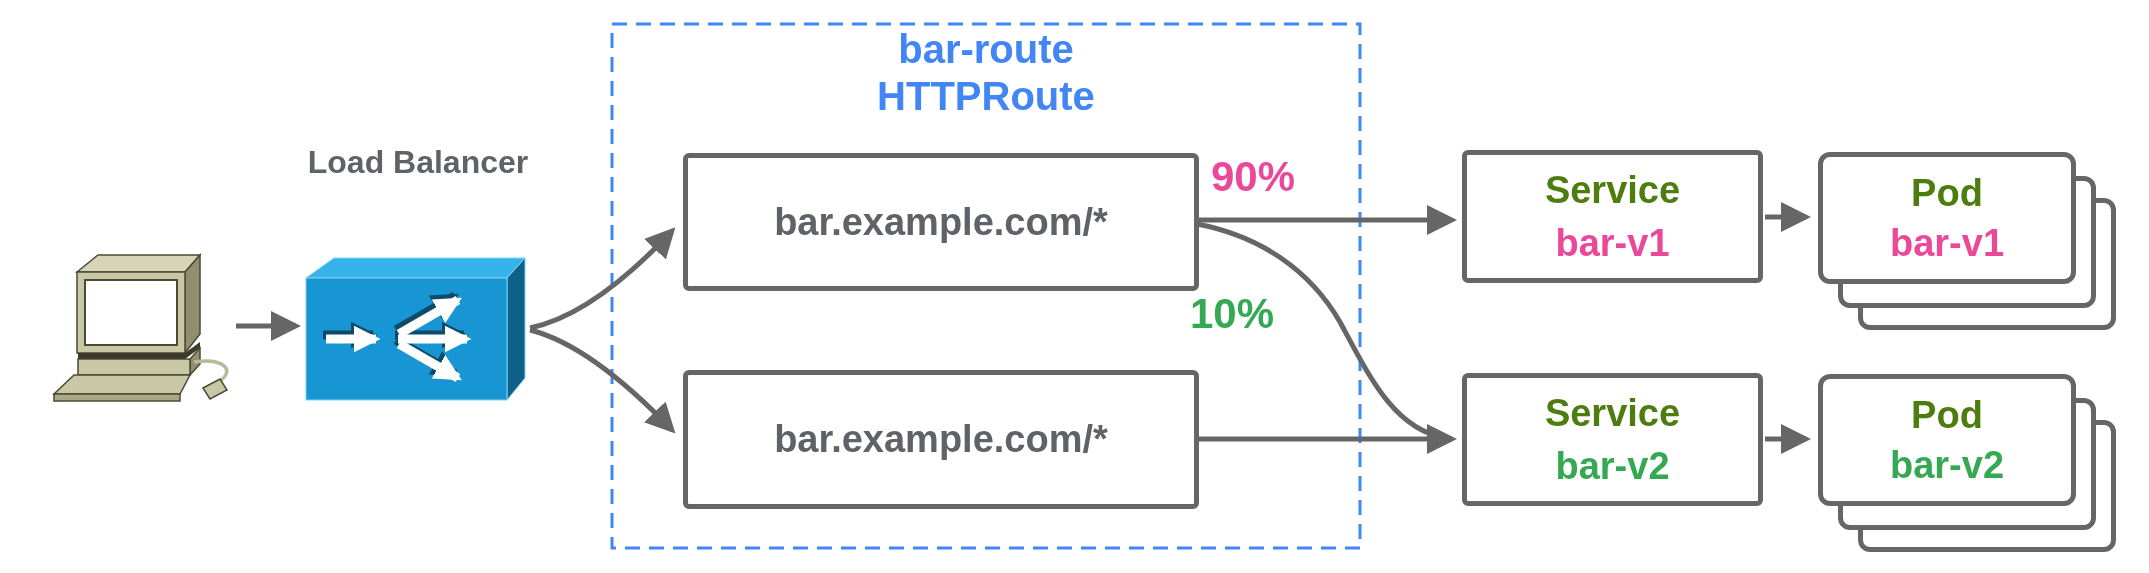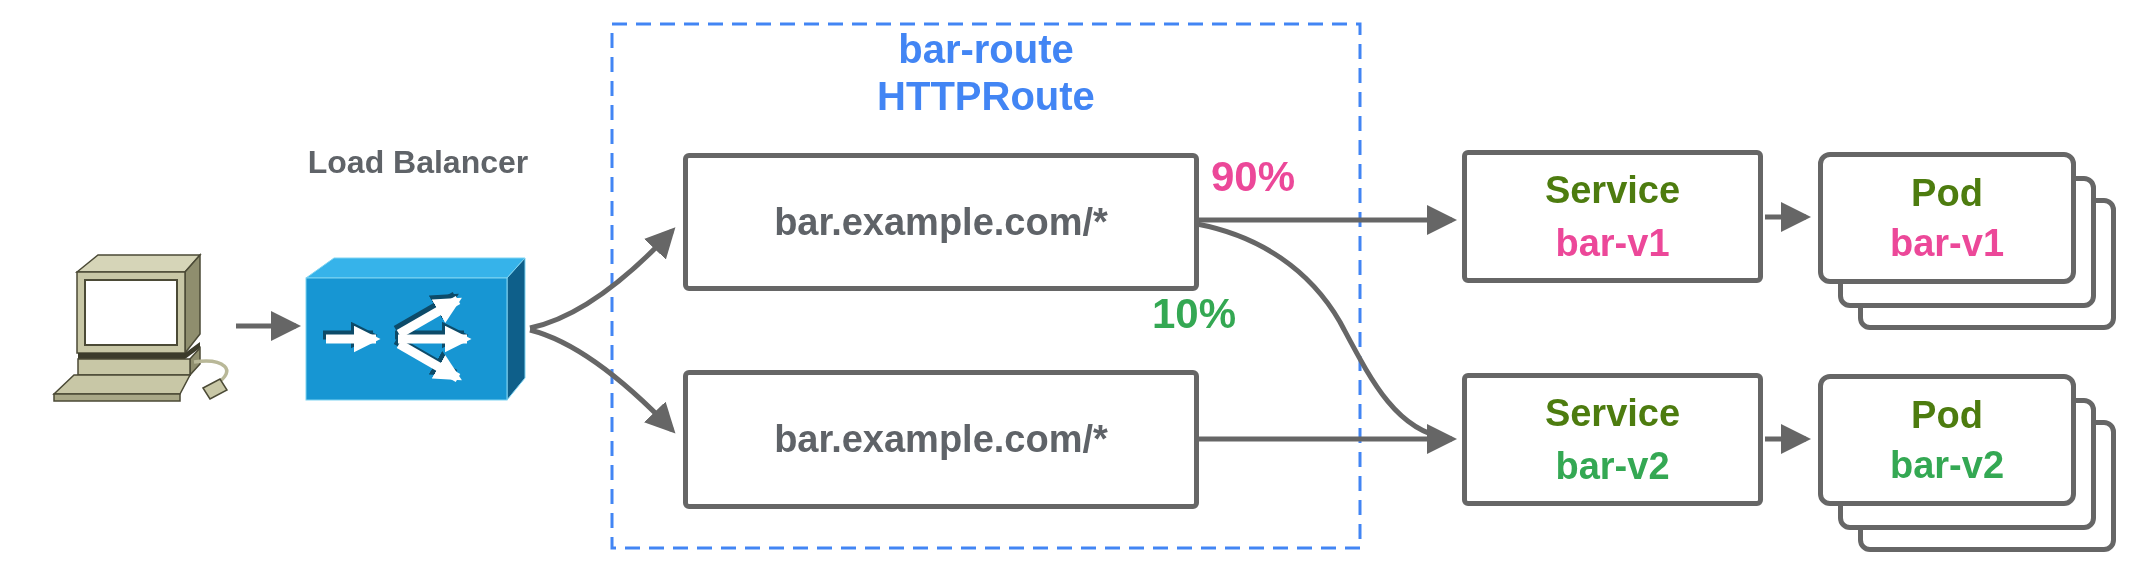--- a/index.html
+++ b/index.html
@@ -62,21 +62,21 @@
   .route-bottom { left: 683px;  top: 370px; width: 516px; height: 139px; }
   .service-v1   { left: 1462px; top: 150px; width: 301px; height: 133px; }
   .service-v2   { left: 1462px; top: 373px; width: 301px; height: 133px; }
 
   .weight {
     position: absolute;
     font-size: 42px;
     line-height: 42px;
   }
   .w90 { left: 1211px; top: 156px; }
-  .w10 { left: 1152px; top: 293px; }
+  .w10 { left: 1190px; top: 293px; }
 
   .pod-stack { position: absolute; width: 310px; height: 185px; }
   .pod-stack-v1 { left: 1818px; top: 152px; }
   .pod-stack-v2 { left: 1818px; top: 374px; }
   .pod-card {
     position: absolute;
     box-sizing: border-box;
     width: 258px; height: 132px;
     border: 5px solid #666666;
     border-radius: 12px;

